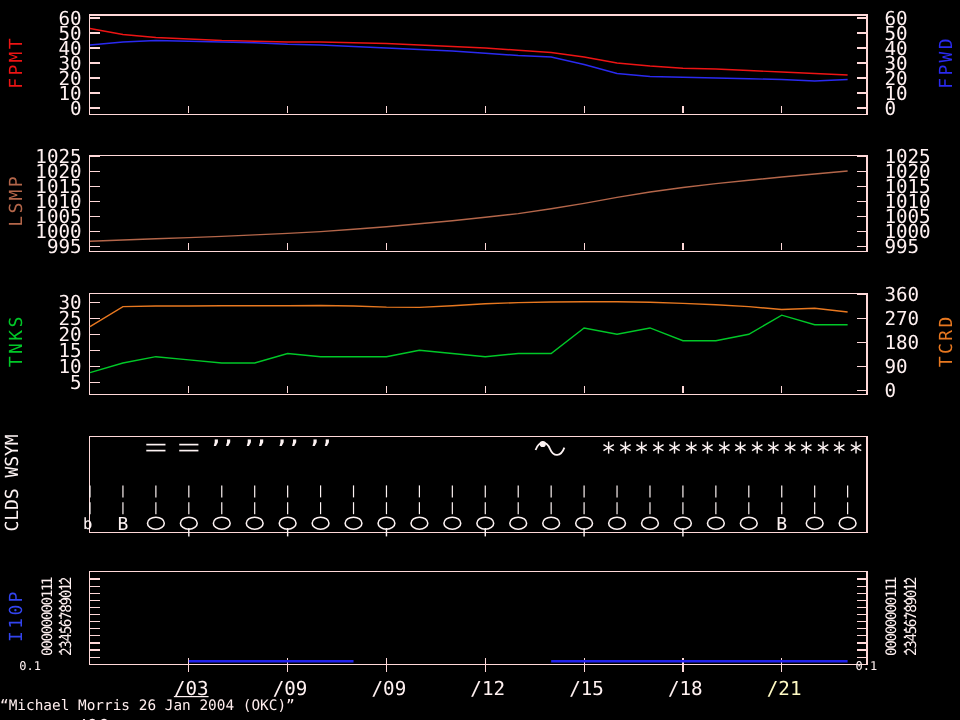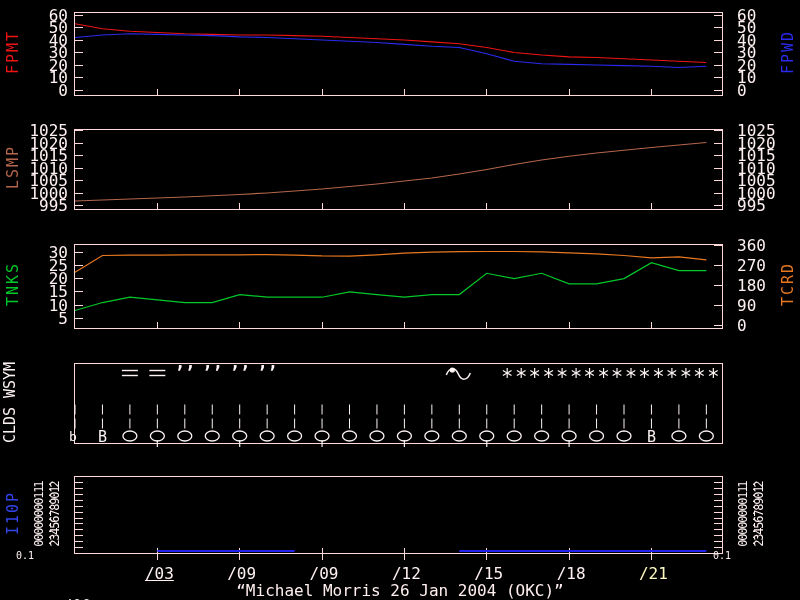--- a/index.html
+++ b/index.html
@@ -5,21 +5,21 @@
   html,body{margin:0;padding:0;background:#000;}
   .screen{position:relative;width:800px;height:600px;background:#000;overflow:hidden;
           font-family:"DejaVu Sans Mono",monospace;}
   #plot{position:absolute;left:0;top:0;}
   .vert{position:absolute;font-size:15px;}
   .vert span{display:block;height:11px;line-height:11px;width:15px;text-align:center;
              transform:rotate(-90deg);}
   .vert.tight span{height:9px;line-height:9px;}
   .p5lbl{position:absolute;font-size:10px;}
   .hourlbl{position:absolute;font-size:16px;transform:translateX(-50%);}
-  .title{position:absolute;left:0;top:581px;width:800px;text-align:center;font-size:16px;}
+  .title{position:absolute;left:0;top:581px;width:800px;font-size:12px;}
   .rlab{position:absolute;font-size:12px;white-space:nowrap;}
   .rlab span{display:inline-block;width:8px;height:12px;line-height:12px;text-align:center;
              transform:rotate(-90deg);}
 </style>
 </head>
 <body>
 
 <div class="screen">
   <svg id="plot" width="800" height="600">
       <g>

